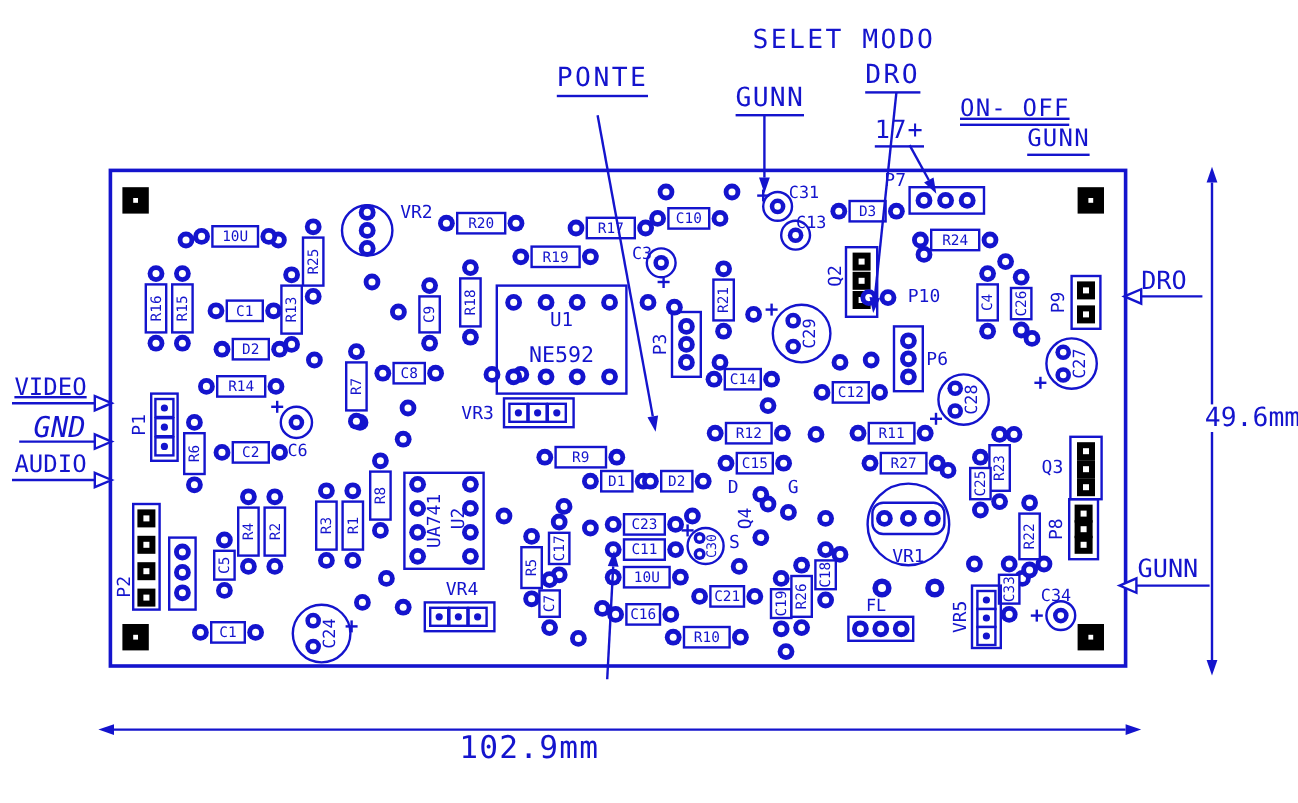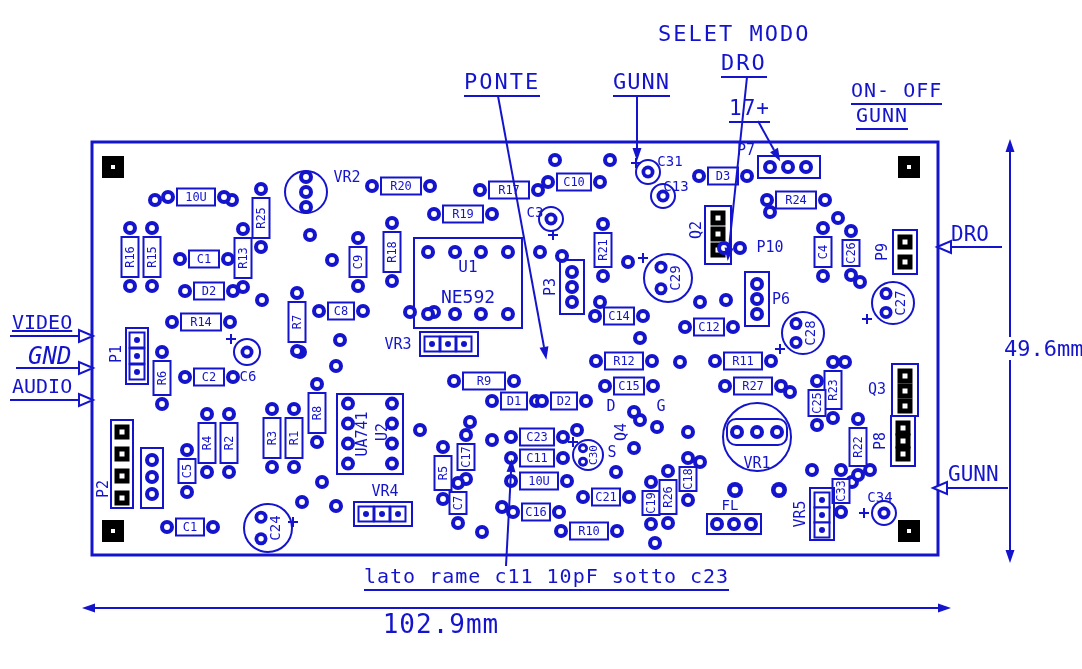--- a/index.html
+++ b/index.html
@@ -2,26 +2,26 @@
 <html style="--blue: #1414cd;"><head>
 <meta charset="utf-8">
 <style>
   html,body{margin:0;padding:0;background:#fff;}
   .stage{position:relative;width:1082px;height:669px;background:#fff;overflow:hidden;}
   #pcb-svg{position:absolute;left:0;top:0;}
   #pcb-svg text{font-family:"DejaVu Sans Mono","Liberation Mono",monospace;}
   .a{position:absolute;color:var(--blue,#1414cd);font-family:"DejaVu Sans Mono","Liberation Mono",monospace;
      white-space:nowrap;line-height:1.05;}
   .u{border-bottom:2px solid var(--blue,#1414cd);padding-bottom:2px;}
-  #selet{left:627px;top:22px;font-size:22px;letter-spacing:2px;margin-left:31px;}
+  #selet{left:627px;top:22px;font-size:22px;letter-spacing:2px;}
   #droTop{left:721px;top:51px;font-size:22px;letter-spacing:2px;}
-  #ponte{left:464px;top:70px;font-size:22px;letter-spacing:2px;}
+  #ponte{left:464px;top:54px;font-size:22px;letter-spacing:2px;}
   #gunnTop{left:613px;top:70px;font-size:22px;letter-spacing:1px;}
   #twelve{left:729px;top:97px;font-size:21px;letter-spacing:1px;}
-  #onoff{left:851px;top:80px;font-size:20px;letter-spacing:1px;}
+  #onoff{left:800px;top:80px;font-size:20px;letter-spacing:1px;text-decoration:underline;}
   #gunnSw{left:856px;top:105px;font-size:20px;letter-spacing:1px;}
   #droRight{left:951px;top:223px;font-size:21px;}
   #gunnRight{left:948px;top:463px;font-size:21px;}
   #video{left:12px;top:312px;font-size:20px;text-decoration:underline;}
   #gnd{left:28px;top:344px;font-size:24px;font-style:italic;}
   #audio{left:12px;top:376px;font-size:20px;text-align:center;}
   #note{left:364px;top:566px;font-size:20px;letter-spacing:1px;}
   #dimw{left:0;top:611px;width:882px;text-align:center;font-size:26px;letter-spacing:1px;}
   #dimh{left:1002px;top:337px;font-size:22px;background:#fff;padding:0 2px;}
 </style>
@@ -999,16 +999,15 @@
   <div class="a u" id="ponte">PONTE</div>
   <div class="a u" id="gunnTop">GUNN</div>
   <div class="a u" id="twelve">17+</div>
   <div class="a u" id="onoff">ON- OFF</div>
   <div class="a u" id="gunnSw">GUNN</div>
   <div class="a" id="droRight">DRO</div>
   <div class="a" id="gunnRight">GUNN</div>
   <div class="a" id="video">VIDEO</div>
   <div class="a" id="gnd">GND</div>
   <div class="a" id="audio">AUDIO</div>
-  <div class="a u" id="note">lato rame c11 10pF sotto c23</div>
   <div class="a" id="dimw">102.9mm</div>
   <div class="a" id="dimh">49.6mm</div>
 </div>
 
 </body></html>

